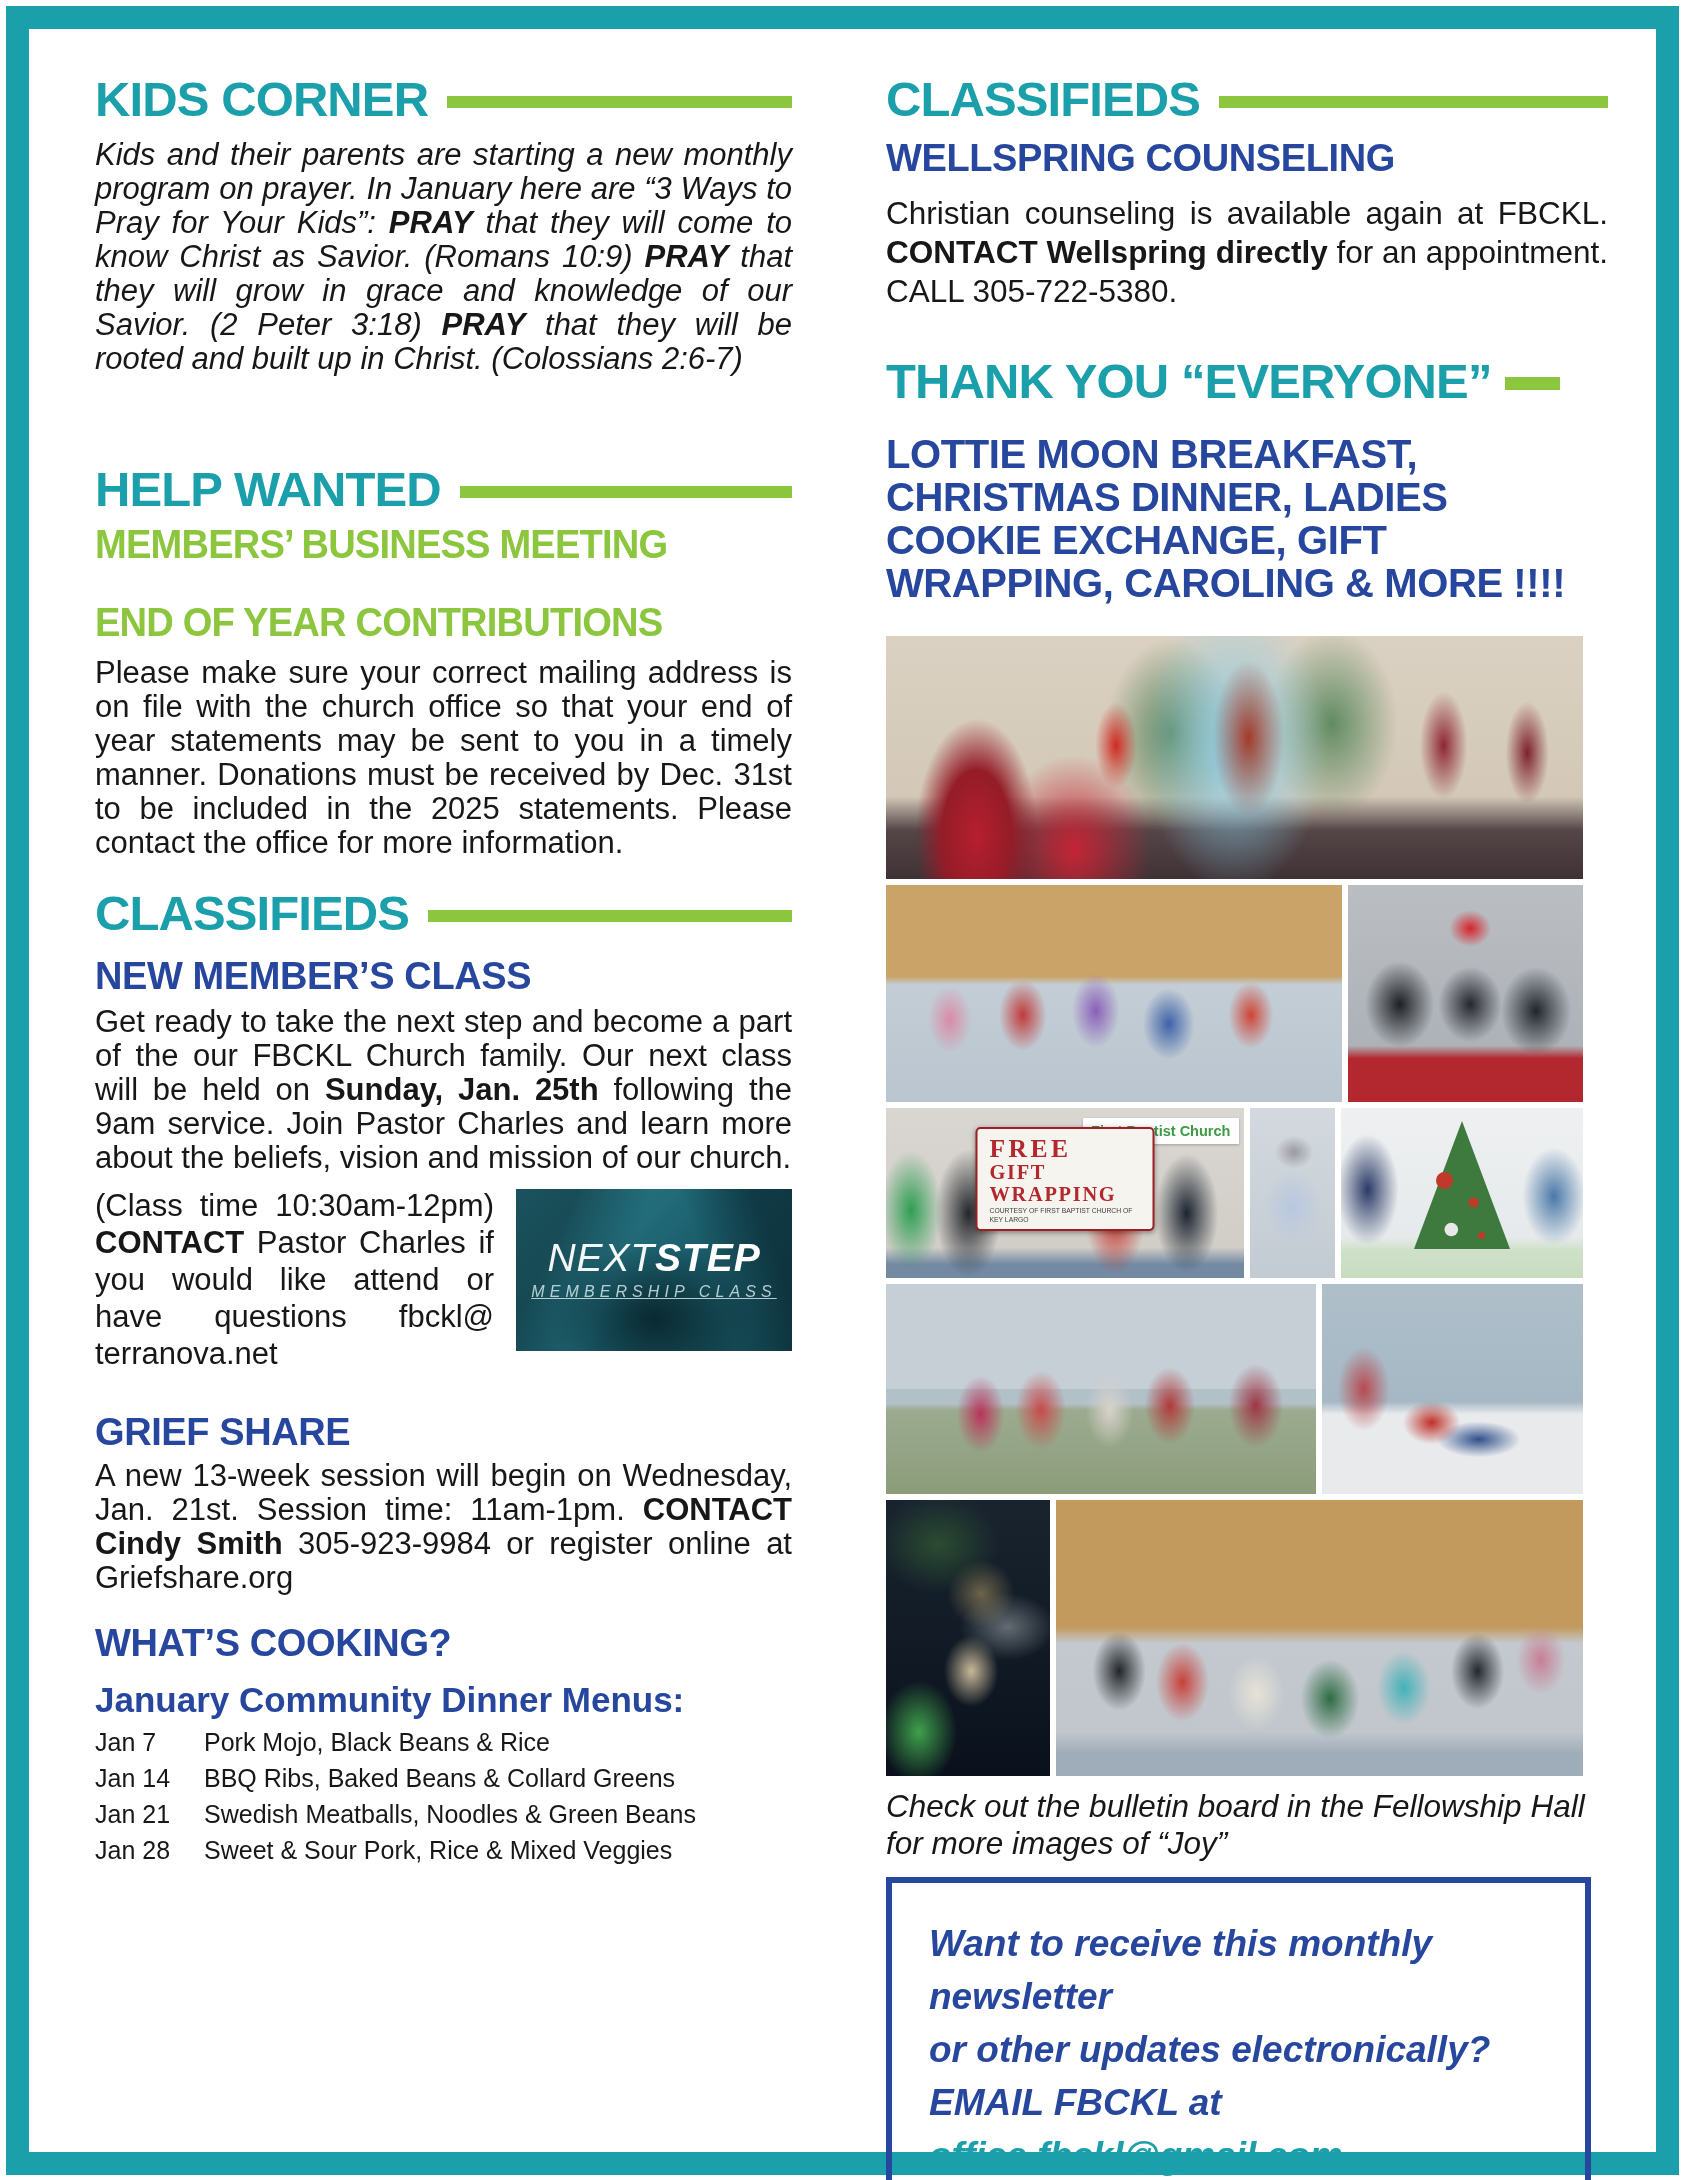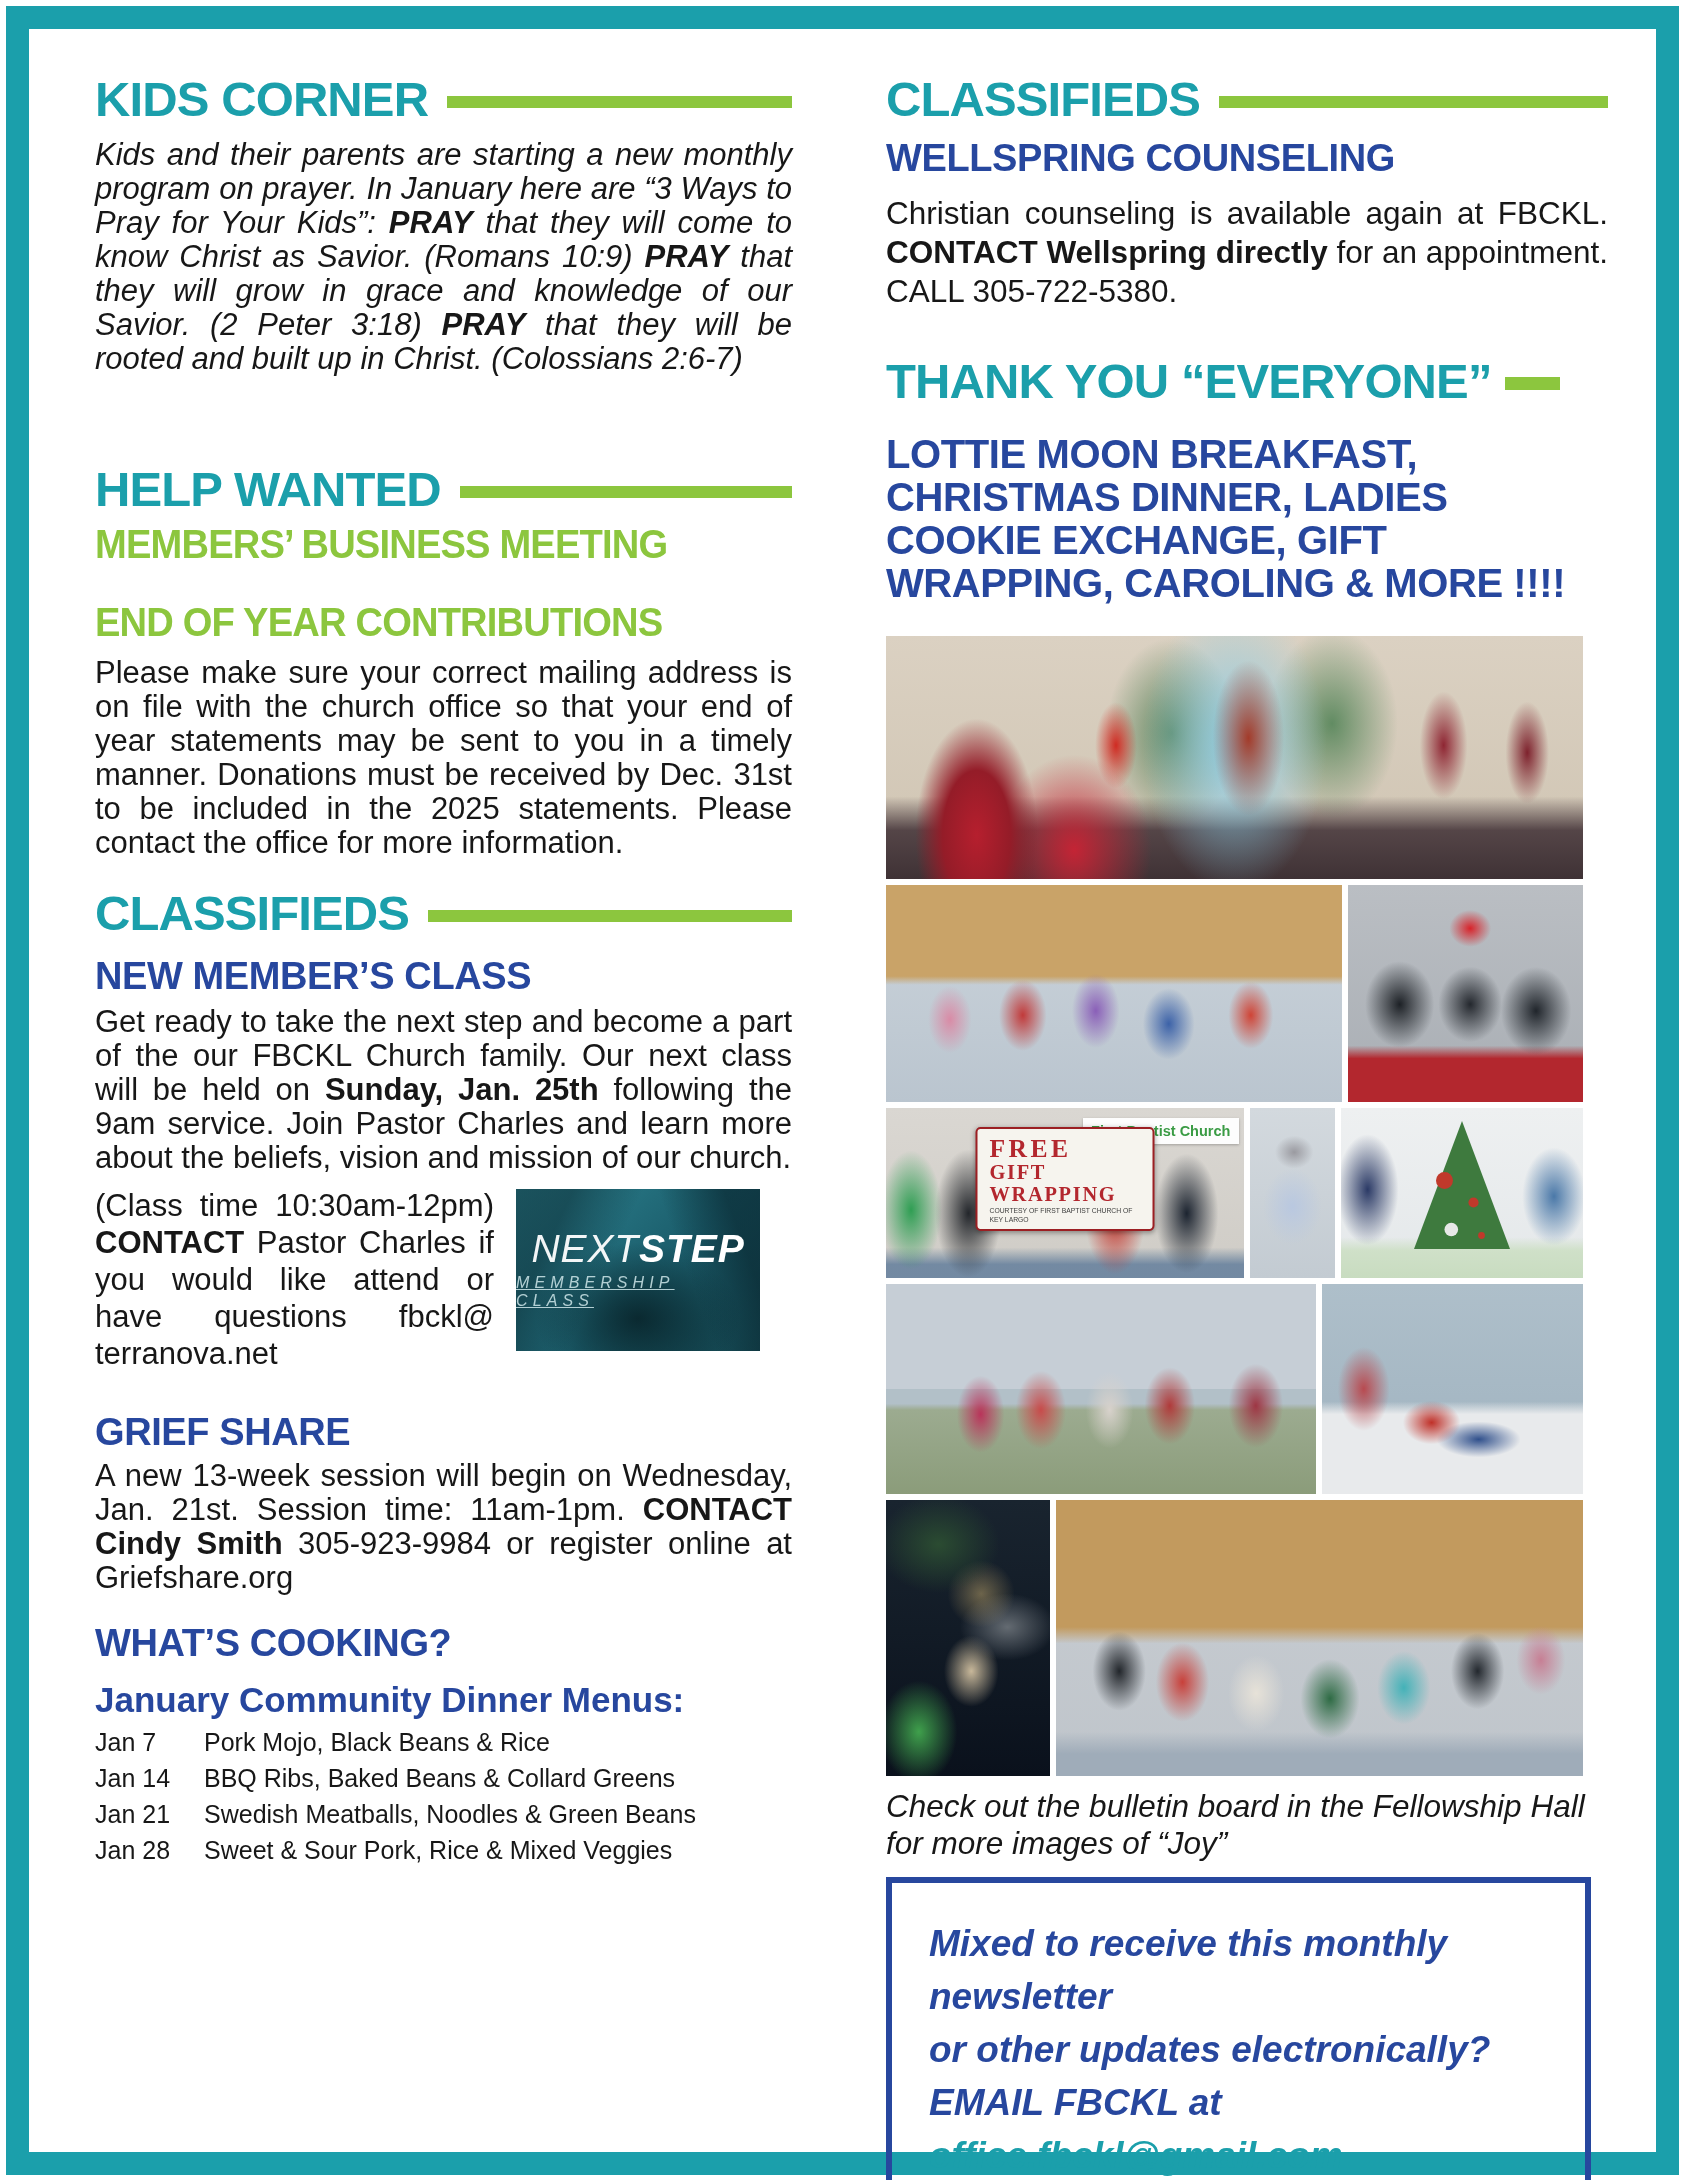--- a/index.html
+++ b/index.html
@@ -31,21 +31,21 @@
   .help-h1{margin-top:89px;}
   .members-sub{margin-top:10.2px;}
   .members-para{margin-top:8.5px;}
   .contrib-sub{margin-top:37px;}
   .contrib-para{margin-top:13.6px;}
   .classifieds-h1{margin-top:29px;}
   .newmem-sub{margin-top:19px;}
   .newmem-para{margin-top:8.5px;}
   .wrap-row{margin-top:12px;display:flex;gap:22px;}
   .wrap-text{width:399px;font-size:31px;line-height:37px;text-align:justify;}
-  .next-step{width:244px;height:162px;flex:none;margin-top:1.7px;
+  .next-step{width:276px;height:162px;flex:none;margin-top:1.7px;
      background:
        linear-gradient(115deg, rgba(10,40,48,.55) 0 18%, rgba(10,40,48,0) 40%),
        linear-gradient(250deg, rgba(8,35,44,.6) 0 12%, rgba(8,35,44,0) 34%),
        radial-gradient(136px 102px at 50% 80%, rgba(5,25,30,.75), rgba(5,25,30,0) 75%),
        linear-gradient(135deg,#2f8694,#1b5d6b 55%,#14454f);
      display:flex;flex-direction:column;justify-content:center;align-items:center;}
   .ns-line1{color:#fff;font-size:39px;font-style:italic;letter-spacing:0.9px;line-height:39px;}
   .ns-thin{font-weight:300;opacity:.95;}
   .ns-bold{font-weight:800;}
   .ns-line2{color:#cfe7ea;font-size:16px;font-style:italic;letter-spacing:5.1px;margin-top:6.8px;opacity:.85;text-decoration:underline;}
@@ -272,18 +272,18 @@
     </div>
     <div class="crow">
       <div class="ph ph9" title="Night caroling with neighbors under palm tree"></div>
       <div class="ph ph10" title="Ladies group photo with gingerbread house backdrop"></div>
     </div>
   </div>
 
   <div class="caption">Check out the bulletin board in the Fellowship Hall for more images of “Joy”</div>
 
   <div class="subscribe-box">
-    <div>Mixed to receive this monthly newsletter</div>
+    <div>Want to receive this monthly newsletter</div>
     <div>or other updates electronically?</div>
     <div><span>EMAIL FBCKL at  </span><span class="teal">office.fbckl@gmail.com</span></div>
   </div>
 </div>
 
 
 </body></html>

